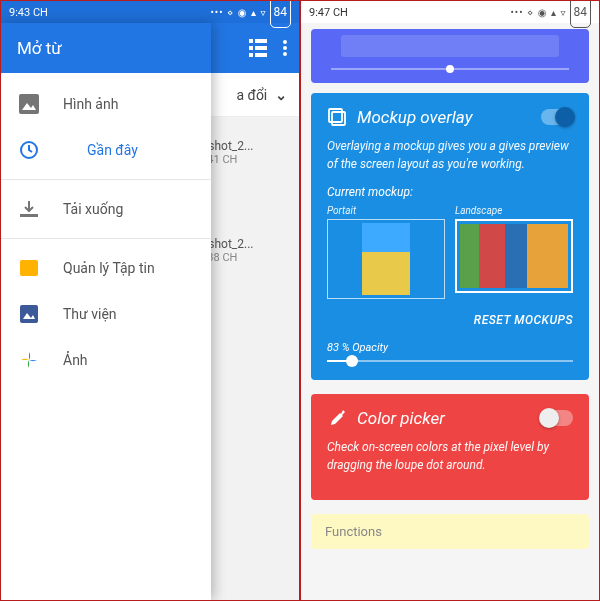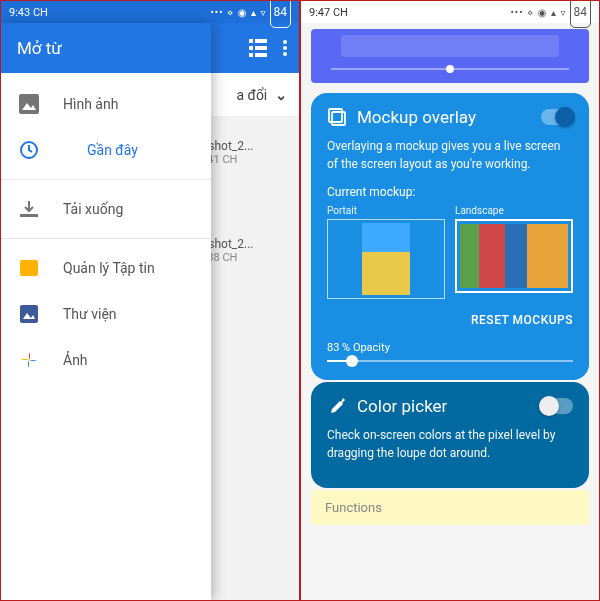--- a/index.html
+++ b/index.html
@@ -39,23 +39,23 @@
 .d-divider { height: 1px; background: #e6e6e6; margin: 6px 0; }
 
 
 .phone.right { background: #f5f5f5; }
 .r-scroll { padding: 6px 10px; }
 .r-topbar { background: #5969f6; border-radius: 4px; height: 54px; margin-bottom: 10px; position: relative; }
 .r-topbar-inner { position: absolute; top: 6px; left: 30px; right: 30px; height: 22px; background: rgba(255,255,255,.15); border-radius: 3px; }
 .r-dot { position: absolute; bottom: 10px; left: 50%; width: 8px; height: 8px; background: #fff; border-radius: 50%; transform: translateX(-50%); }
 .r-track { position: absolute; bottom: 13px; left: 20px; right: 20px; height: 2px; background: rgba(255,255,255,.4); }
 
-.card { border-radius: 16px; padding: 14px 16px; color: #fff; margin-bottom: 2px; }
+.card { border-radius: 4px; padding: 14px 16px; color: #fff; margin-bottom: 14px; font-style: italic; }
 .card.blue { background: #1a8ee3; }
-.card.teal { background: #0369a1; }
+.card.teal { background: #ef4444; }
 .card-head { display: flex; align-items: center; justify-content: space-between; margin-bottom: 10px; }
 .card-title-wrap { display: flex; align-items: center; gap: 10px; }
 .card-title { font-size: 17px; }
 .toggle { width: 32px; height: 16px; background: rgba(255,255,255,.35); border-radius: 10px; position: relative; }
 .toggle.on::after { content:''; position: absolute; right: -2px; top: -2px; width: 20px; height: 20px; background: #0d5fa8; border-radius: 50%; box-shadow: 0 1px 3px rgba(0,0,0,.3); }
 .toggle.off::after { content:''; position: absolute; left: -2px; top: -2px; width: 20px; height: 20px; background: #eee; border-radius: 50%; box-shadow: 0 1px 3px rgba(0,0,0,.3); }
 .card-desc { font-size: 12px; line-height: 1.5; margin-bottom: 12px; opacity: .95; }
 .subhead { font-size: 12px; margin-bottom: 6px; }
 
 .mockups { display: flex; gap: 10px; margin-bottom: 14px; }
@@ -223,21 +223,21 @@
           <span>
             <svg width="20" height="20" viewBox="0 0 20 20" fill="none" stroke="#fff" stroke-width="1.8">
                 <rect x="2" y="2" width="13" height="13" rx="1"></rect>
                 <rect x="5" y="5" width="13" height="13" rx="1"></rect>
               </svg>
           </span>
           <span class="card-title">Mockup overlay</span>
         </div>
         <div class="toggle on"></div>
       </div>
-      <div class="card-desc">Overlaying a mockup gives you a live screen of the screen layout as you're working.</div>
+      <div class="card-desc">Overlaying a mockup gives you a gives preview of the screen layout as you're working.</div>
       <div class="subhead">Current mockup:</div>
       <div class="mockups">
         <div class="mockup">
           <div class="mockup-label">Portait</div>
           <div class="mockup-frame">
               <div class="portrait-img"></div>
             </div>
         </div>
         <div class="mockup">
           <div class="mockup-label">Landscape</div>

